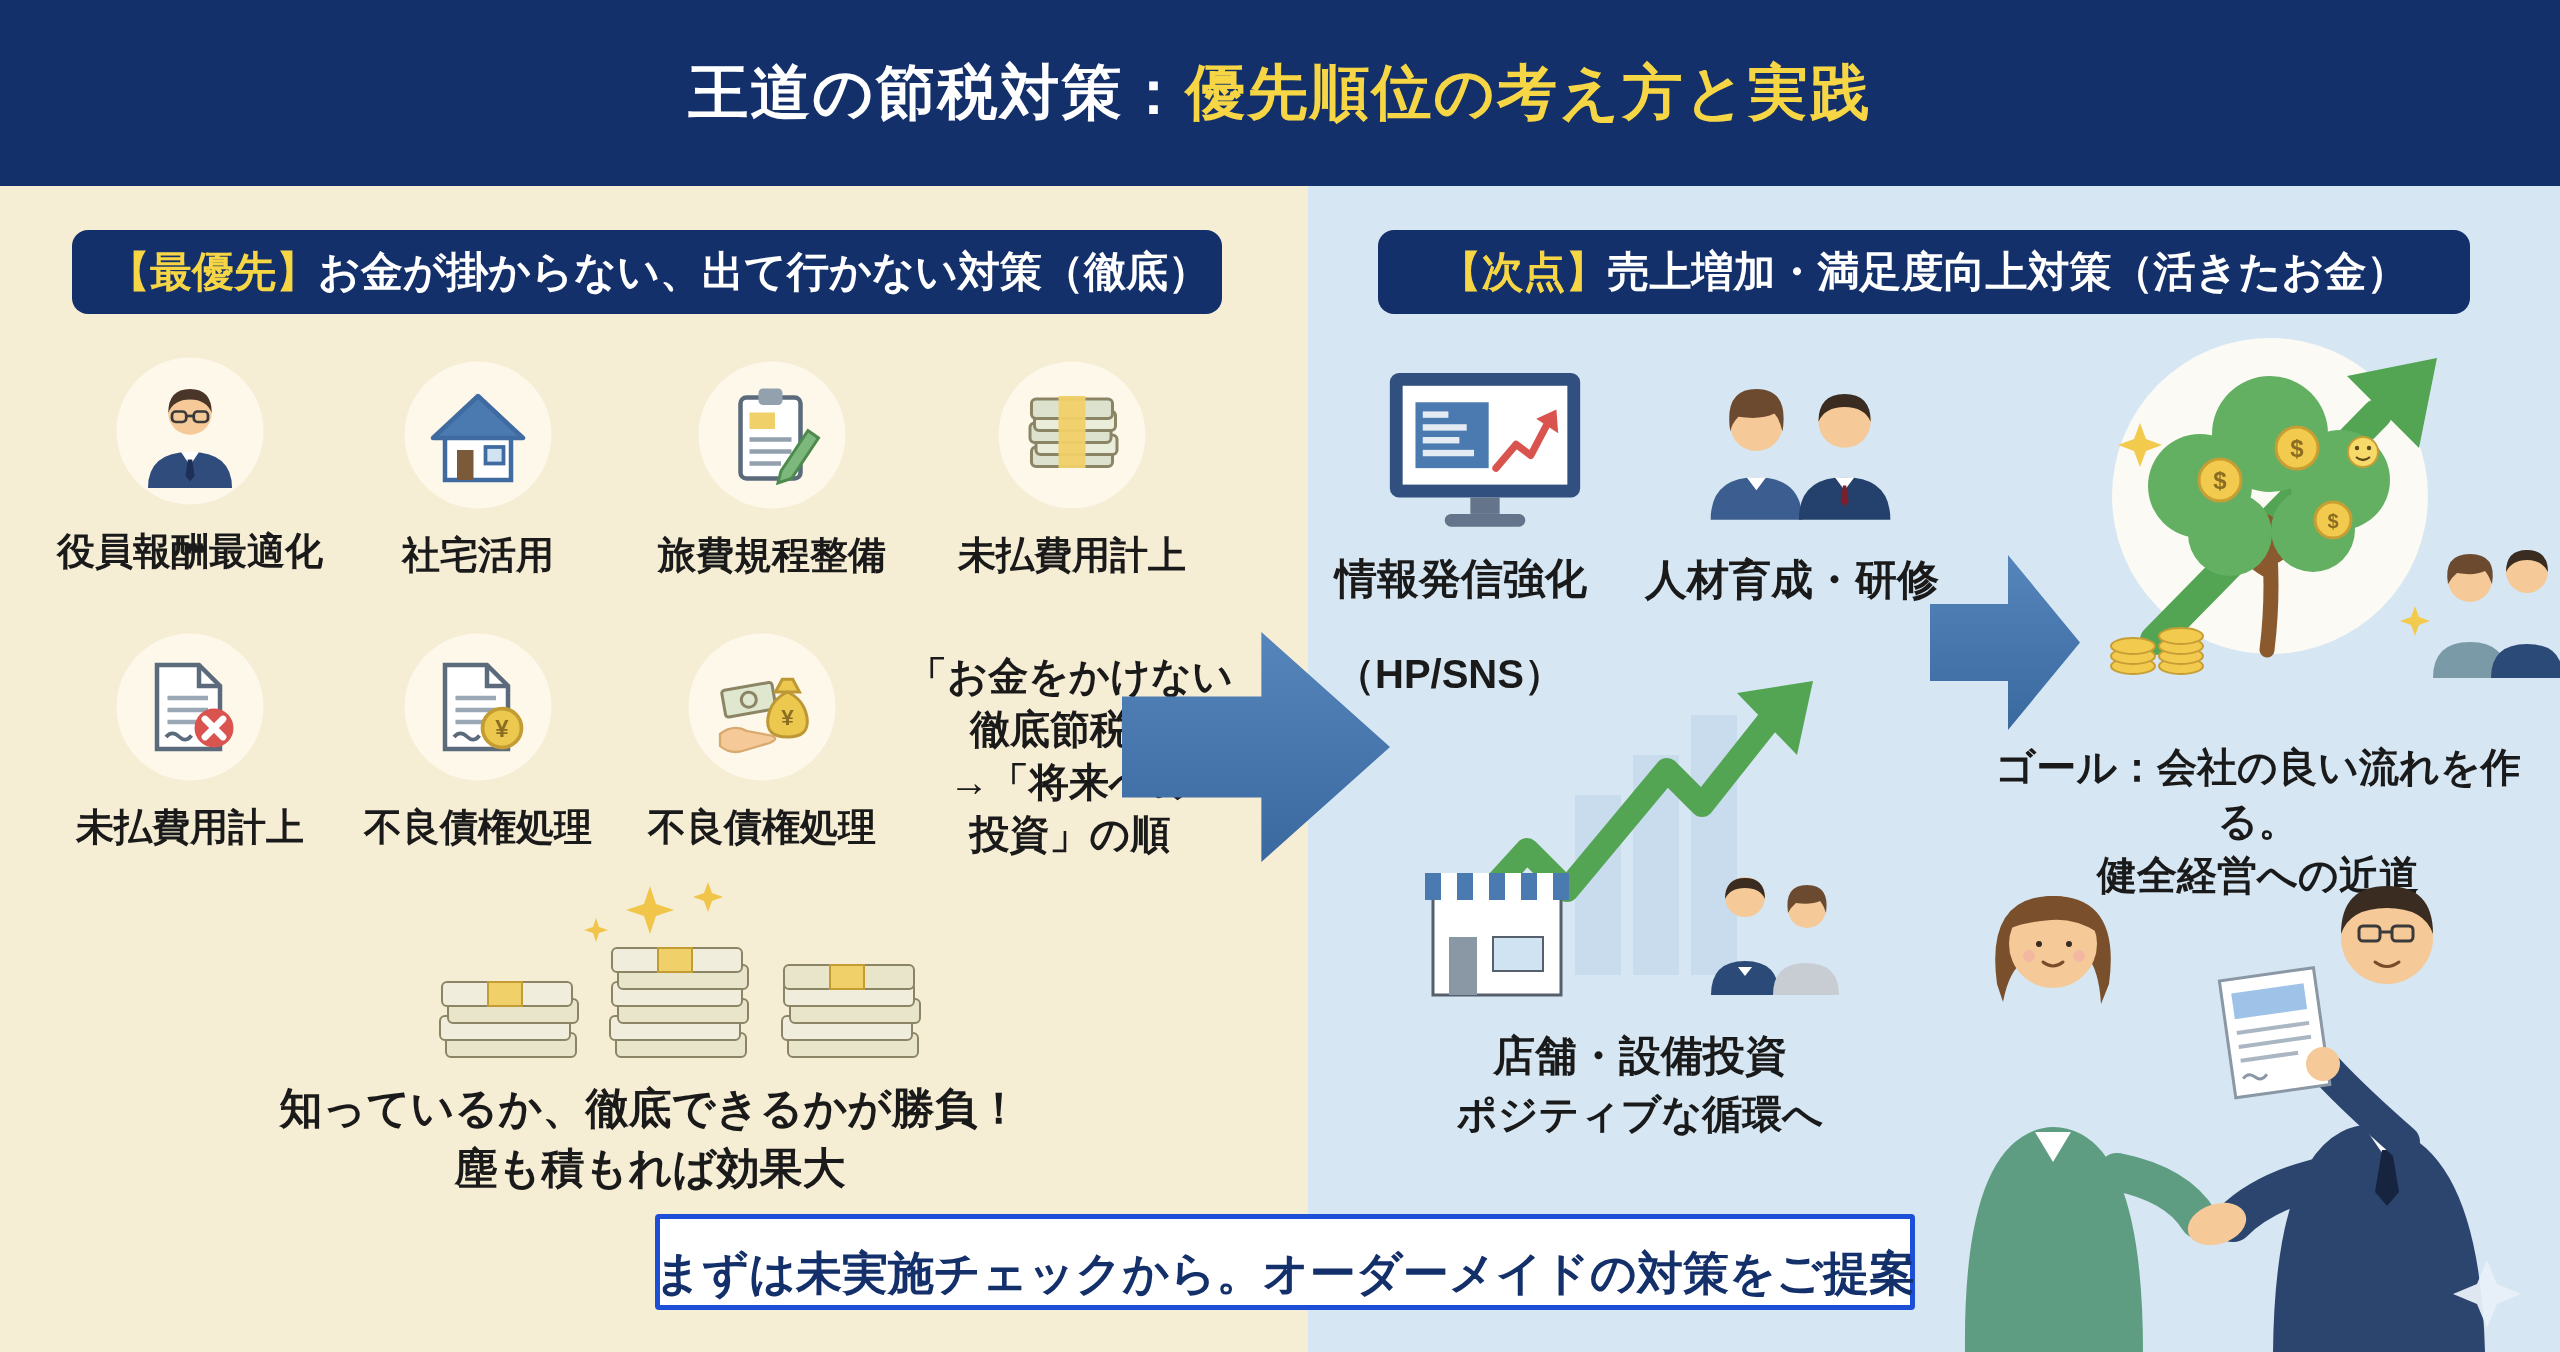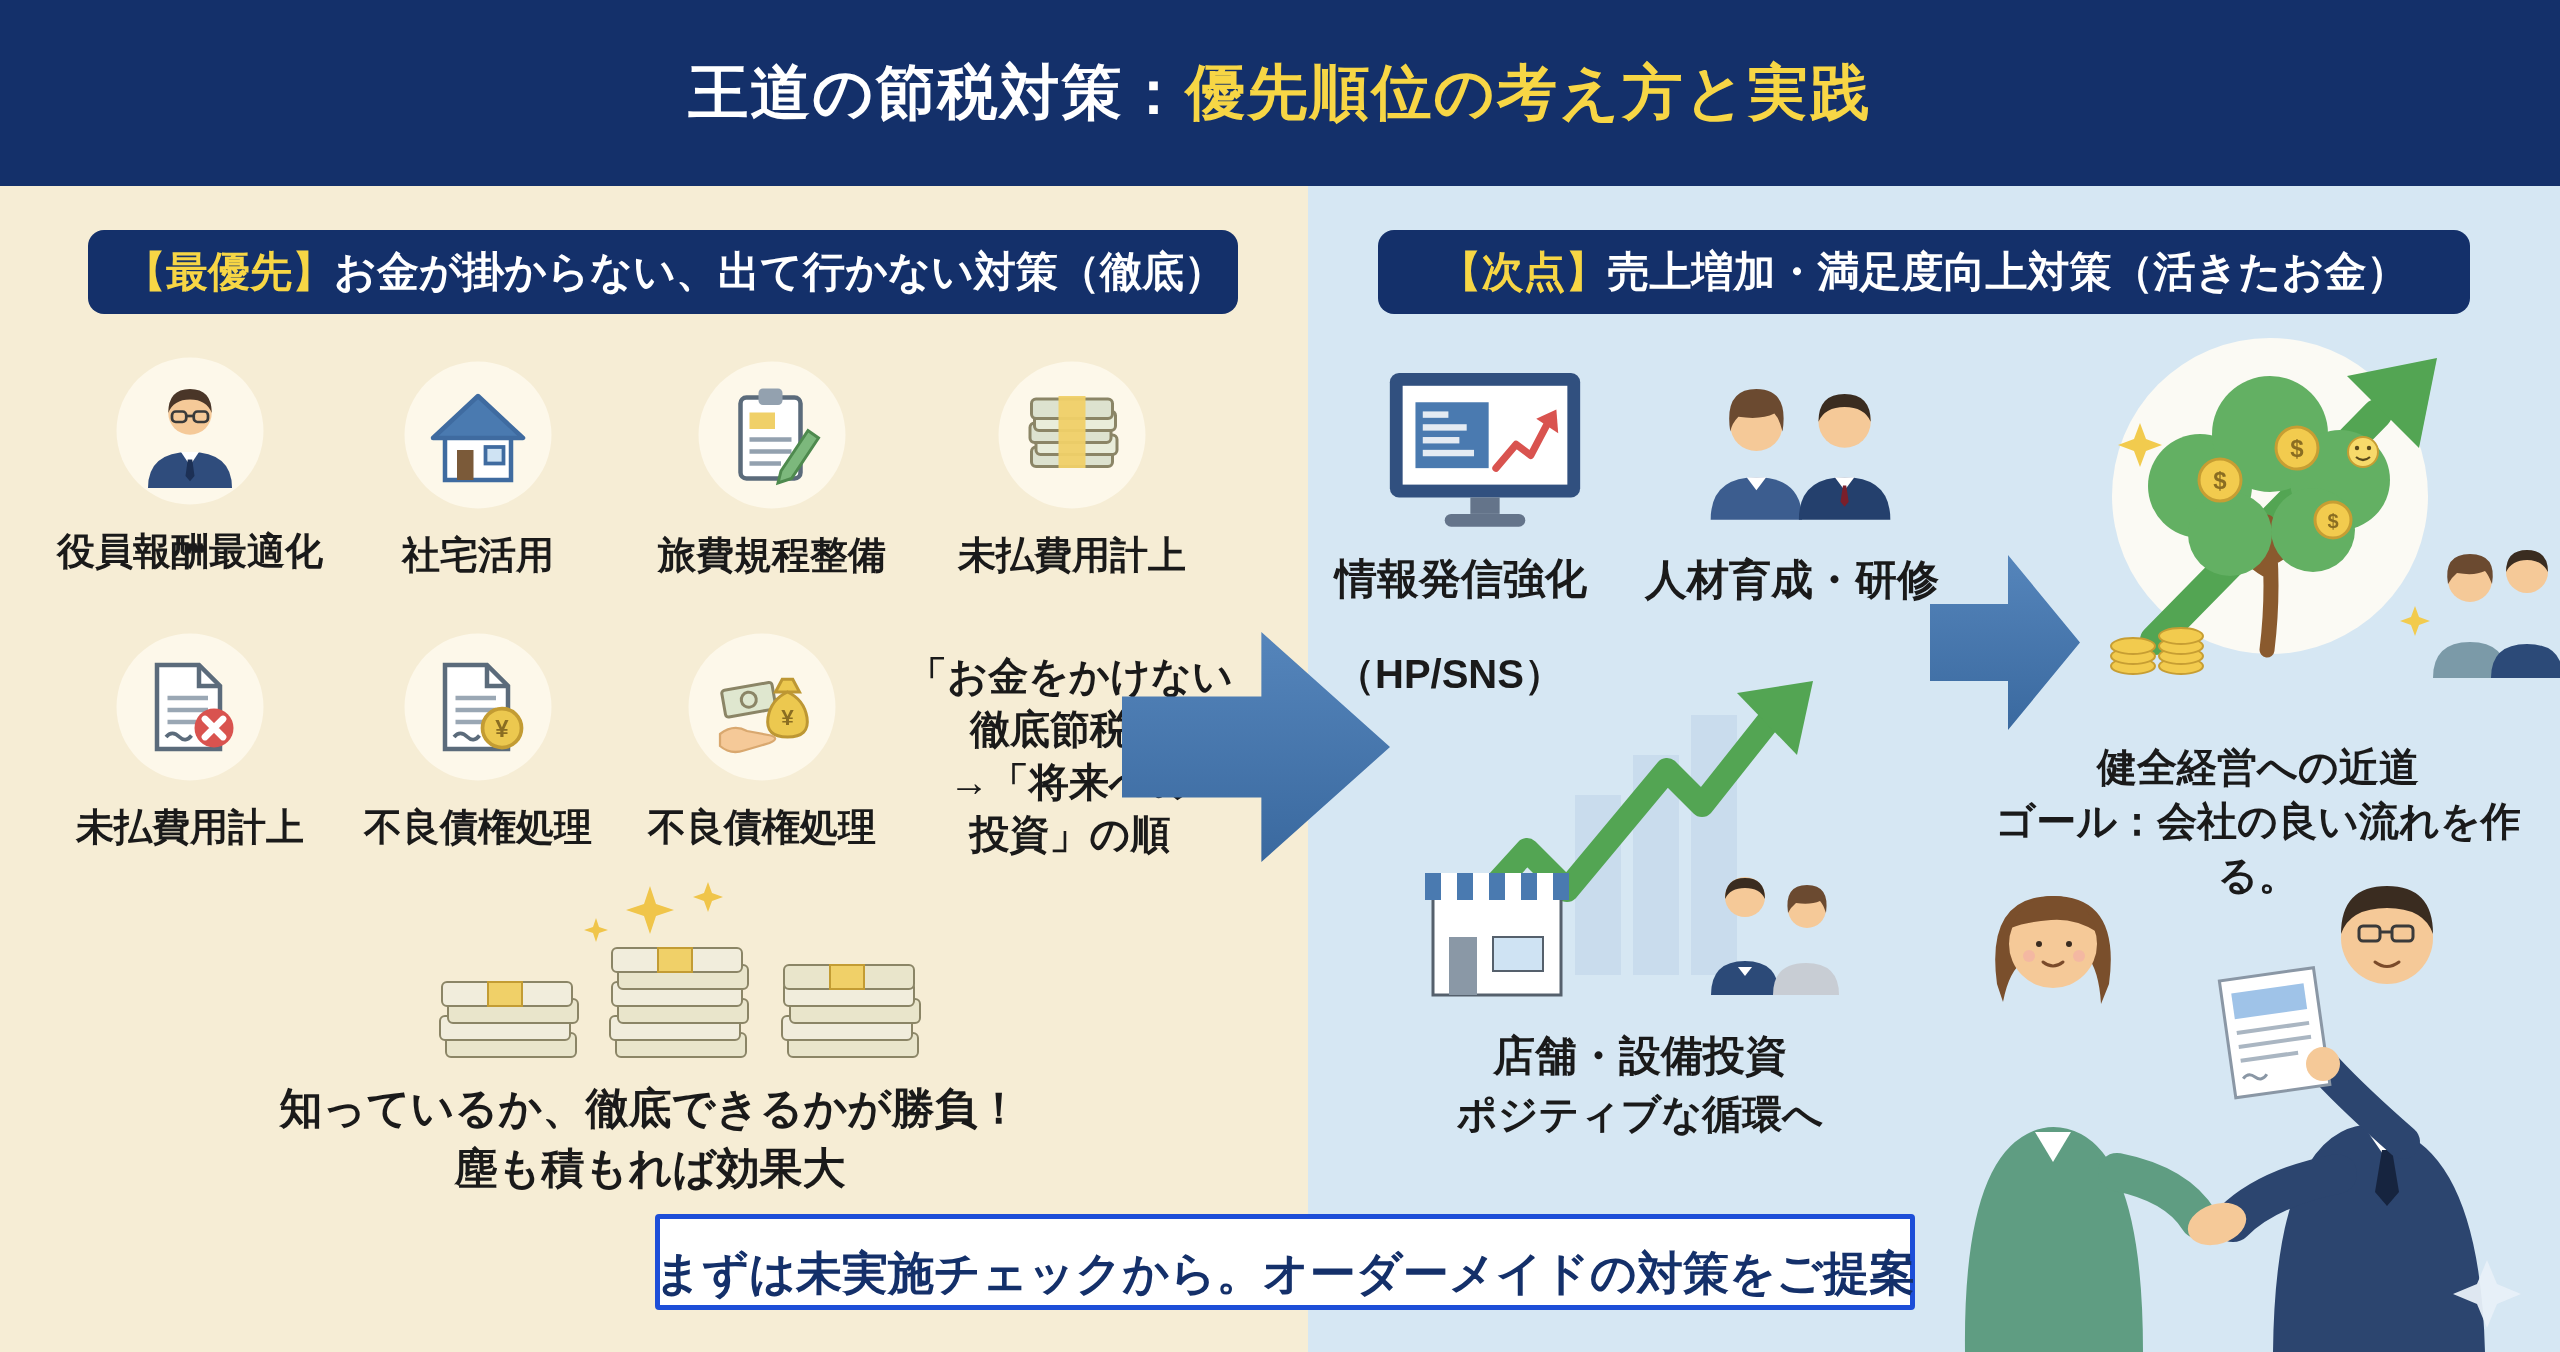--- a/index.html
+++ b/index.html
@@ -17,21 +17,21 @@
   .title { font-size:60px; font-weight:800; color:#ffffff; letter-spacing:2px; white-space:nowrap; }
   .title .hl { color:#f7d645; }
 
   
   .panel-left  { left:0; top:186px; width:1308px; height:1166px; background:#f6edd5; }
   .panel-right { left:1308px; top:186px; width:1252px; height:1166px; background:#d6e7f3; }
 
   .pill { background:#14306a; border-radius:16px; color:#ffffff; font-weight:800;
     display:flex; align-items:center; justify-content:center; font-size:42px; white-space:nowrap; }
   .pill .tag { color:#f7d645; }
-  .pill-left  { left:88px;  top:230px; width:1150px; height:84px;padding-left:24px; }
+  .pill-left  { left:72px;  top:230px; width:1150px; height:84px;padding-left:24px; }
   .pill-right { left:1378px; top:230px; width:1092px; height:84px; }
 
   
   .tax-item { position:absolute; width:300px; text-align:center; }
   .icon-circle { width:150px; height:150px; margin:0 auto; }
   .icon-circle svg { width:150px; height:150px; display:block; }
   .item-label { margin-top:20px; font-size:38px; font-weight:800; color:#1a1a1a; white-space:nowrap; }
 
   .note { position:absolute; font-weight:800; color:#1a1a1a; text-align:center; }
   .order-note { left:900px; top:650px; width:340px; font-size:40px; line-height:1.32; }
@@ -359,22 +359,22 @@
     <path d="M348 360 q0 -36 37 -36 q37 0 37 36 z" fill="#7b9aa8"></path>
     <circle cx="442" cy="254" r="21" fill="#f5c998"></circle>
     <path d="M421 254 q0 -22 21 -22 q21 0 21 22 q-6 -12 -21 -12 q-15 0 -21 12 z" fill="#3a2c20"></path>
     <path d="M406 360 q0 -34 36 -34 q36 0 36 34 z" fill="#2c4a78"></path>
     <path d="M55 105 L61 121 L77 127 L61 133 L55 149 L49 133 L33 127 L49 121 Z" fill="#f2cb4e"></path>
     <path d="M330 288 L334 299 L345 303 L334 307 L330 318 L326 307 L315 303 L326 299 Z" fill="#f2cb4e"></path>
   </svg>
 </div>
 
 <div class="note goal-note">
+  <div>ゴール：会社の良い流れを作る。</div>
   <div>健全経営への近道</div>
-  <div>ゴール：会社の良い流れを作る。</div>
 </div>
 
 <div class="abs handshake-illustration">
   <svg viewBox="0 0 625 520">
 
     <path d="M62 152 q-12 -88 56 -88 q68 0 56 88 l-8 20 q-2 -34 -14 -48 q-26 10 -62 4 q-16 10 -22 42 z" fill="#7a4f2c"></path>
     <circle cx="118" cy="112" r="44" fill="#f5c998"></circle>
     <path d="M76 96 q12 -32 42 -32 q34 0 44 36 q-22 -14 -46 -12 q-26 2 -40 8 z" fill="#7a4f2c"></path>
     <circle cx="104" cy="112" r="3" fill="#3a2c20"></circle>
     <circle cx="134" cy="112" r="3" fill="#3a2c20"></circle>

